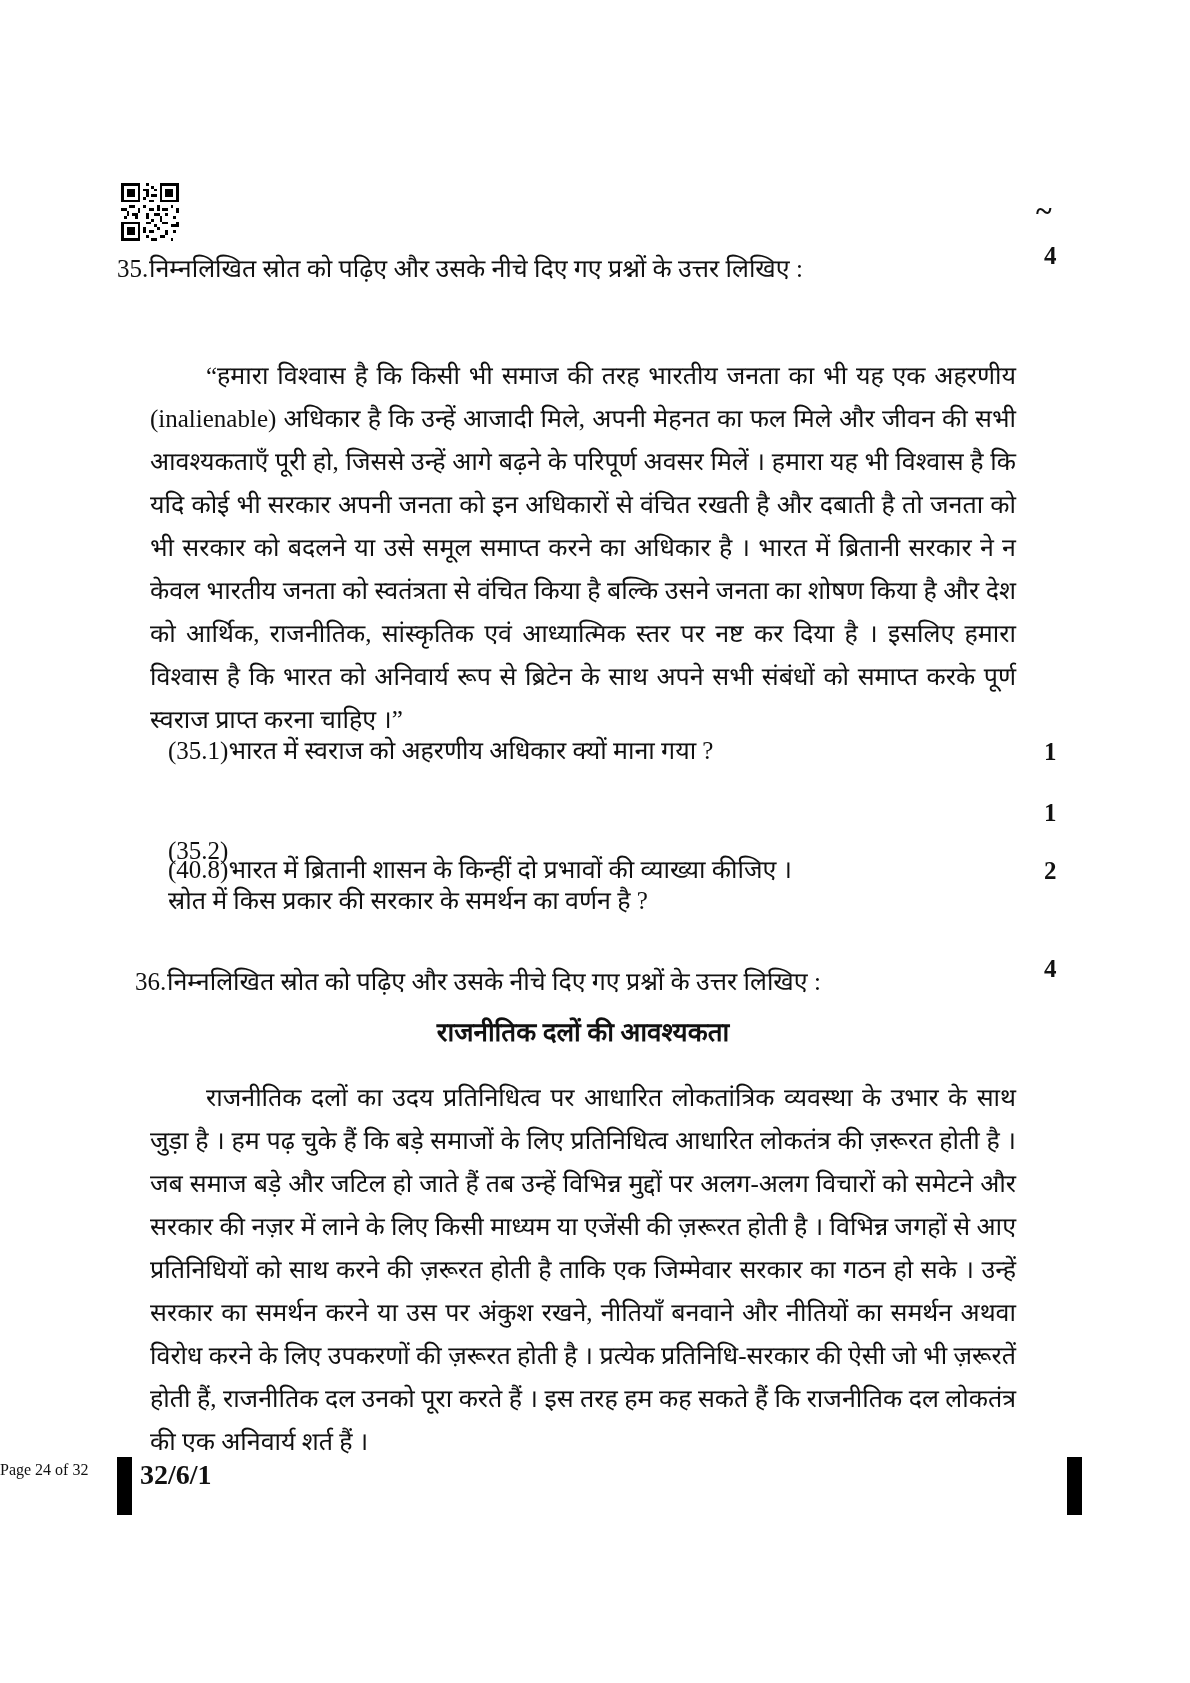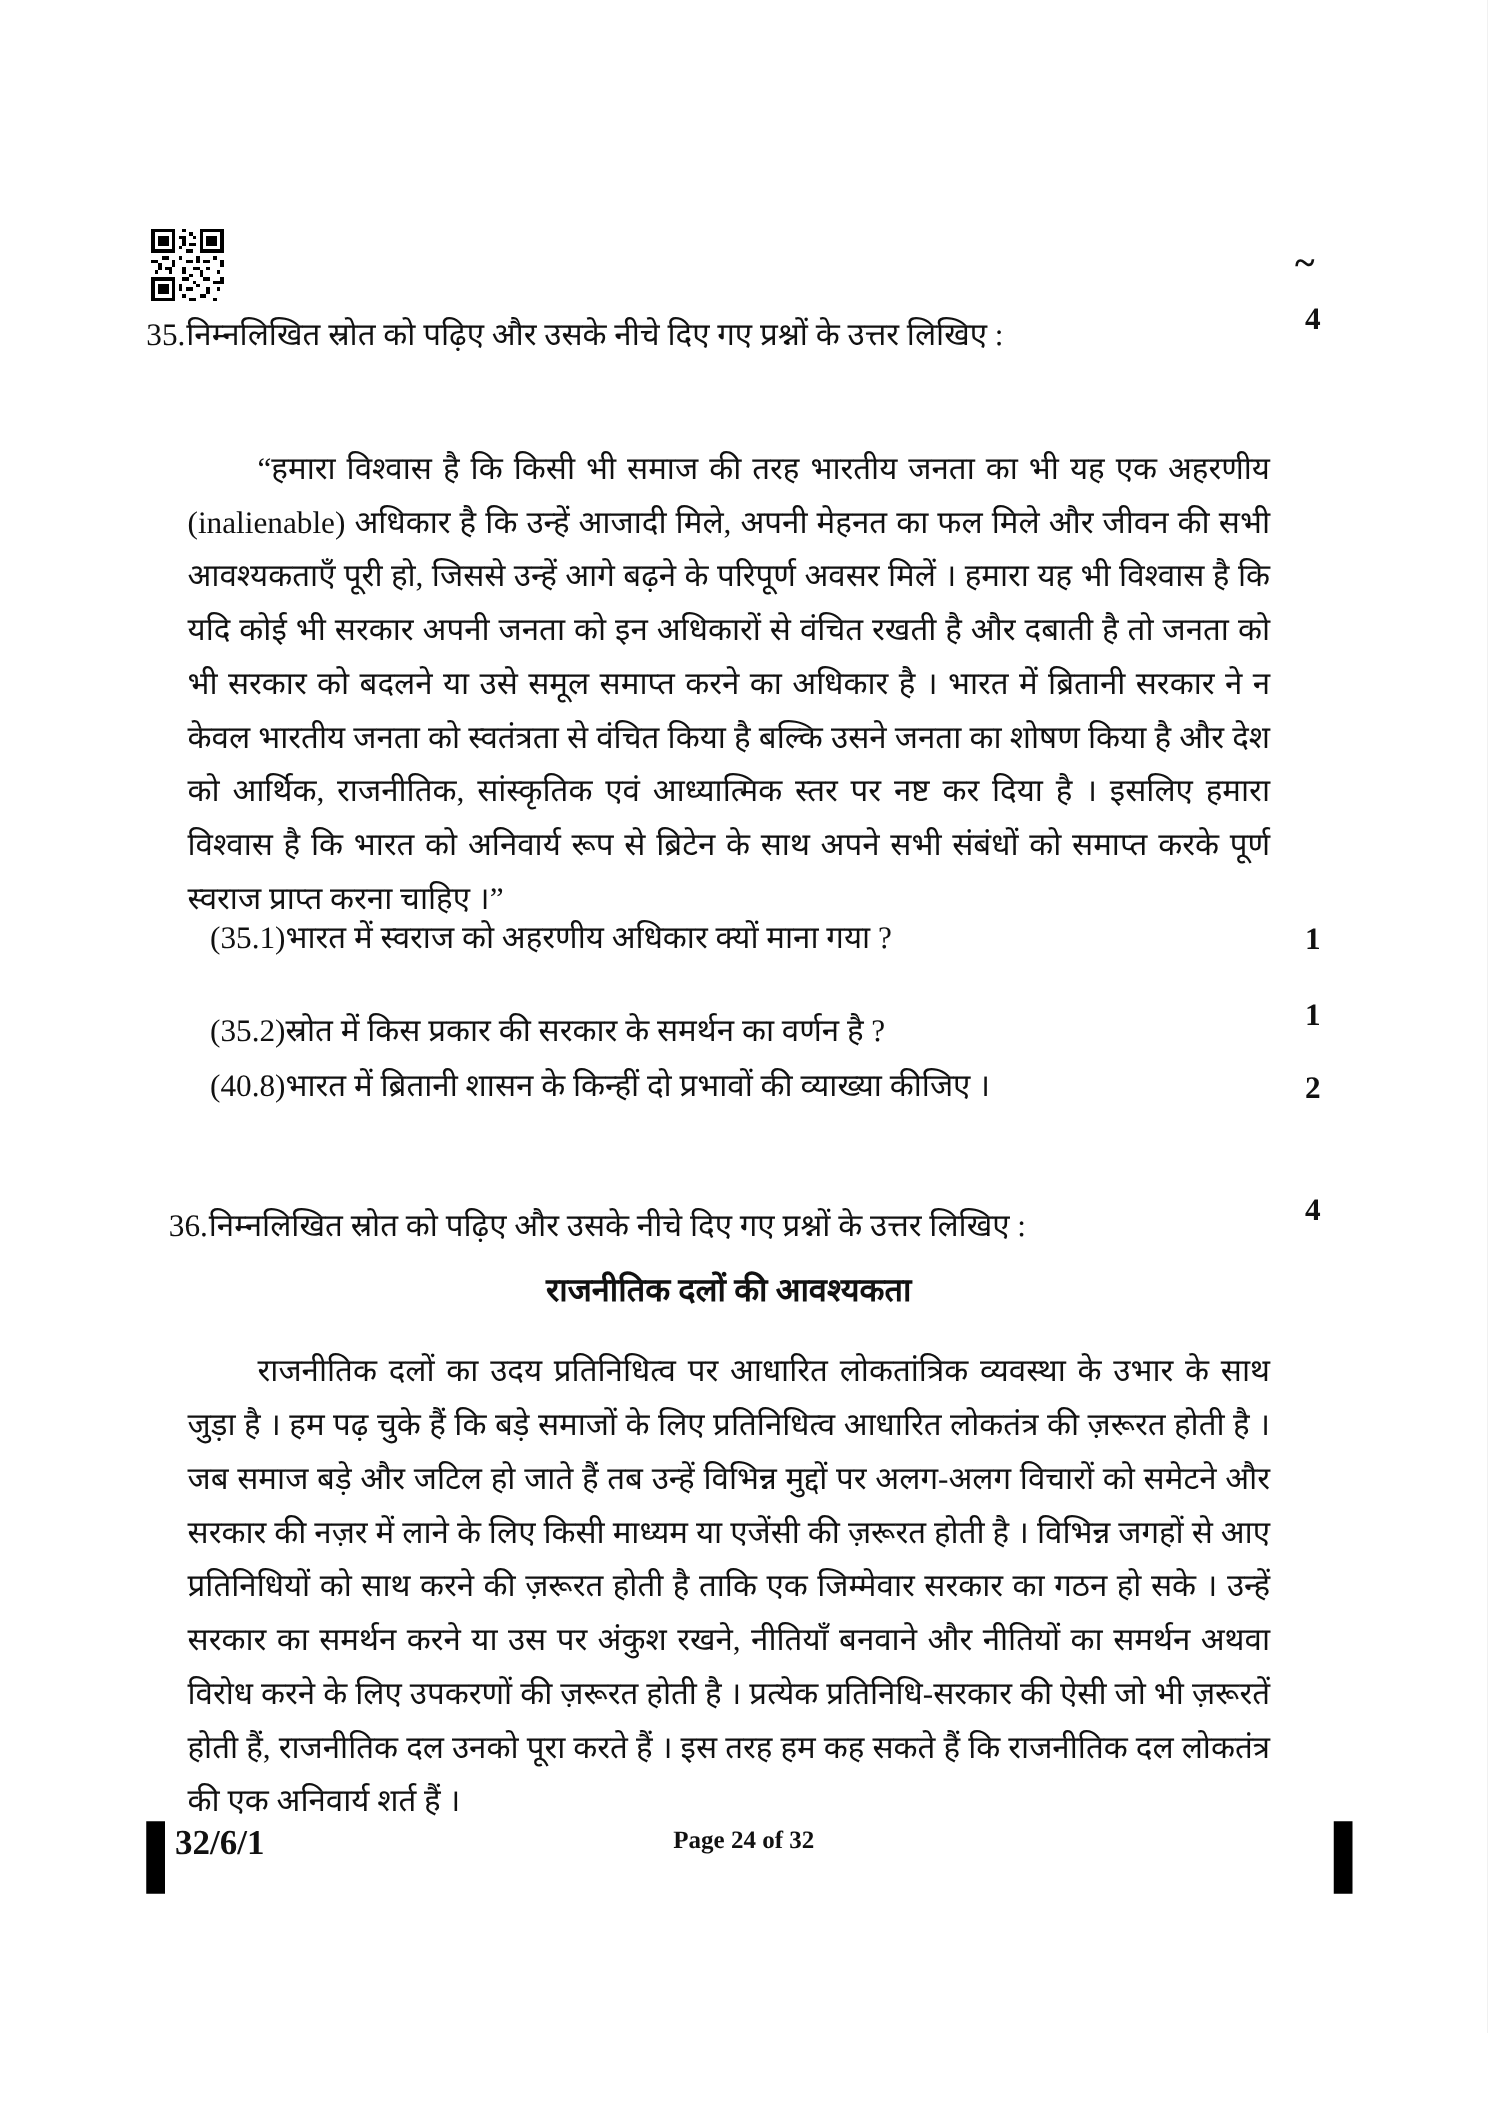--- a/index.html
+++ b/index.html
@@ -51,28 +51,28 @@
     text-align: justify;
     text-indent: 56px;
   }
   .passage-35 { top: 354px; }
   .passage-36 { top: 1076px; }
 
   .subq { left: 168px; width: 850px; display: flex; font-size: 25px; line-height: 31px; justify-content: flex-end; }
   .subq .sq-num { flex: 0 0 50px; }
   .subq .sq-text { flex: 1; }
   .subq-1 { top: 735px; }
-  .subq-2 { top: 810px; }
+  .subq-2 { top: 835px; flex-direction: column; }
   .subq-3 { top: 854px; }
 
   .footer-bar { width: 15px; height: 58px; background: #000; top: 1457px; }
   .bar-left  { left: 117px; }
   .bar-right { left: 1067px; }
   .paper-code { left: 140px; top: 1459px; font-size: 28px; font-weight: bold; }
-  .page-label { left: 0; right: 0; top: 1461px; text-align: center; font-size: 20px; font-weight: bold; }
+  .page-label { left: 0; right: 0; top: 1461px; text-align: left; font-size: 16px; font-weight: normal; }
 </style>
 </head>
 <body>
 
 <div class="sheet">
 
   <div class="abs qr">
     <svg width="60" height="58" viewBox="0 0 21 21" shape-rendering="crispEdges" aria-hidden="true">
       <rect x="0" y="0" width="21" height="21" fill="#ffffff"></rect>
       <g fill="#000000">

